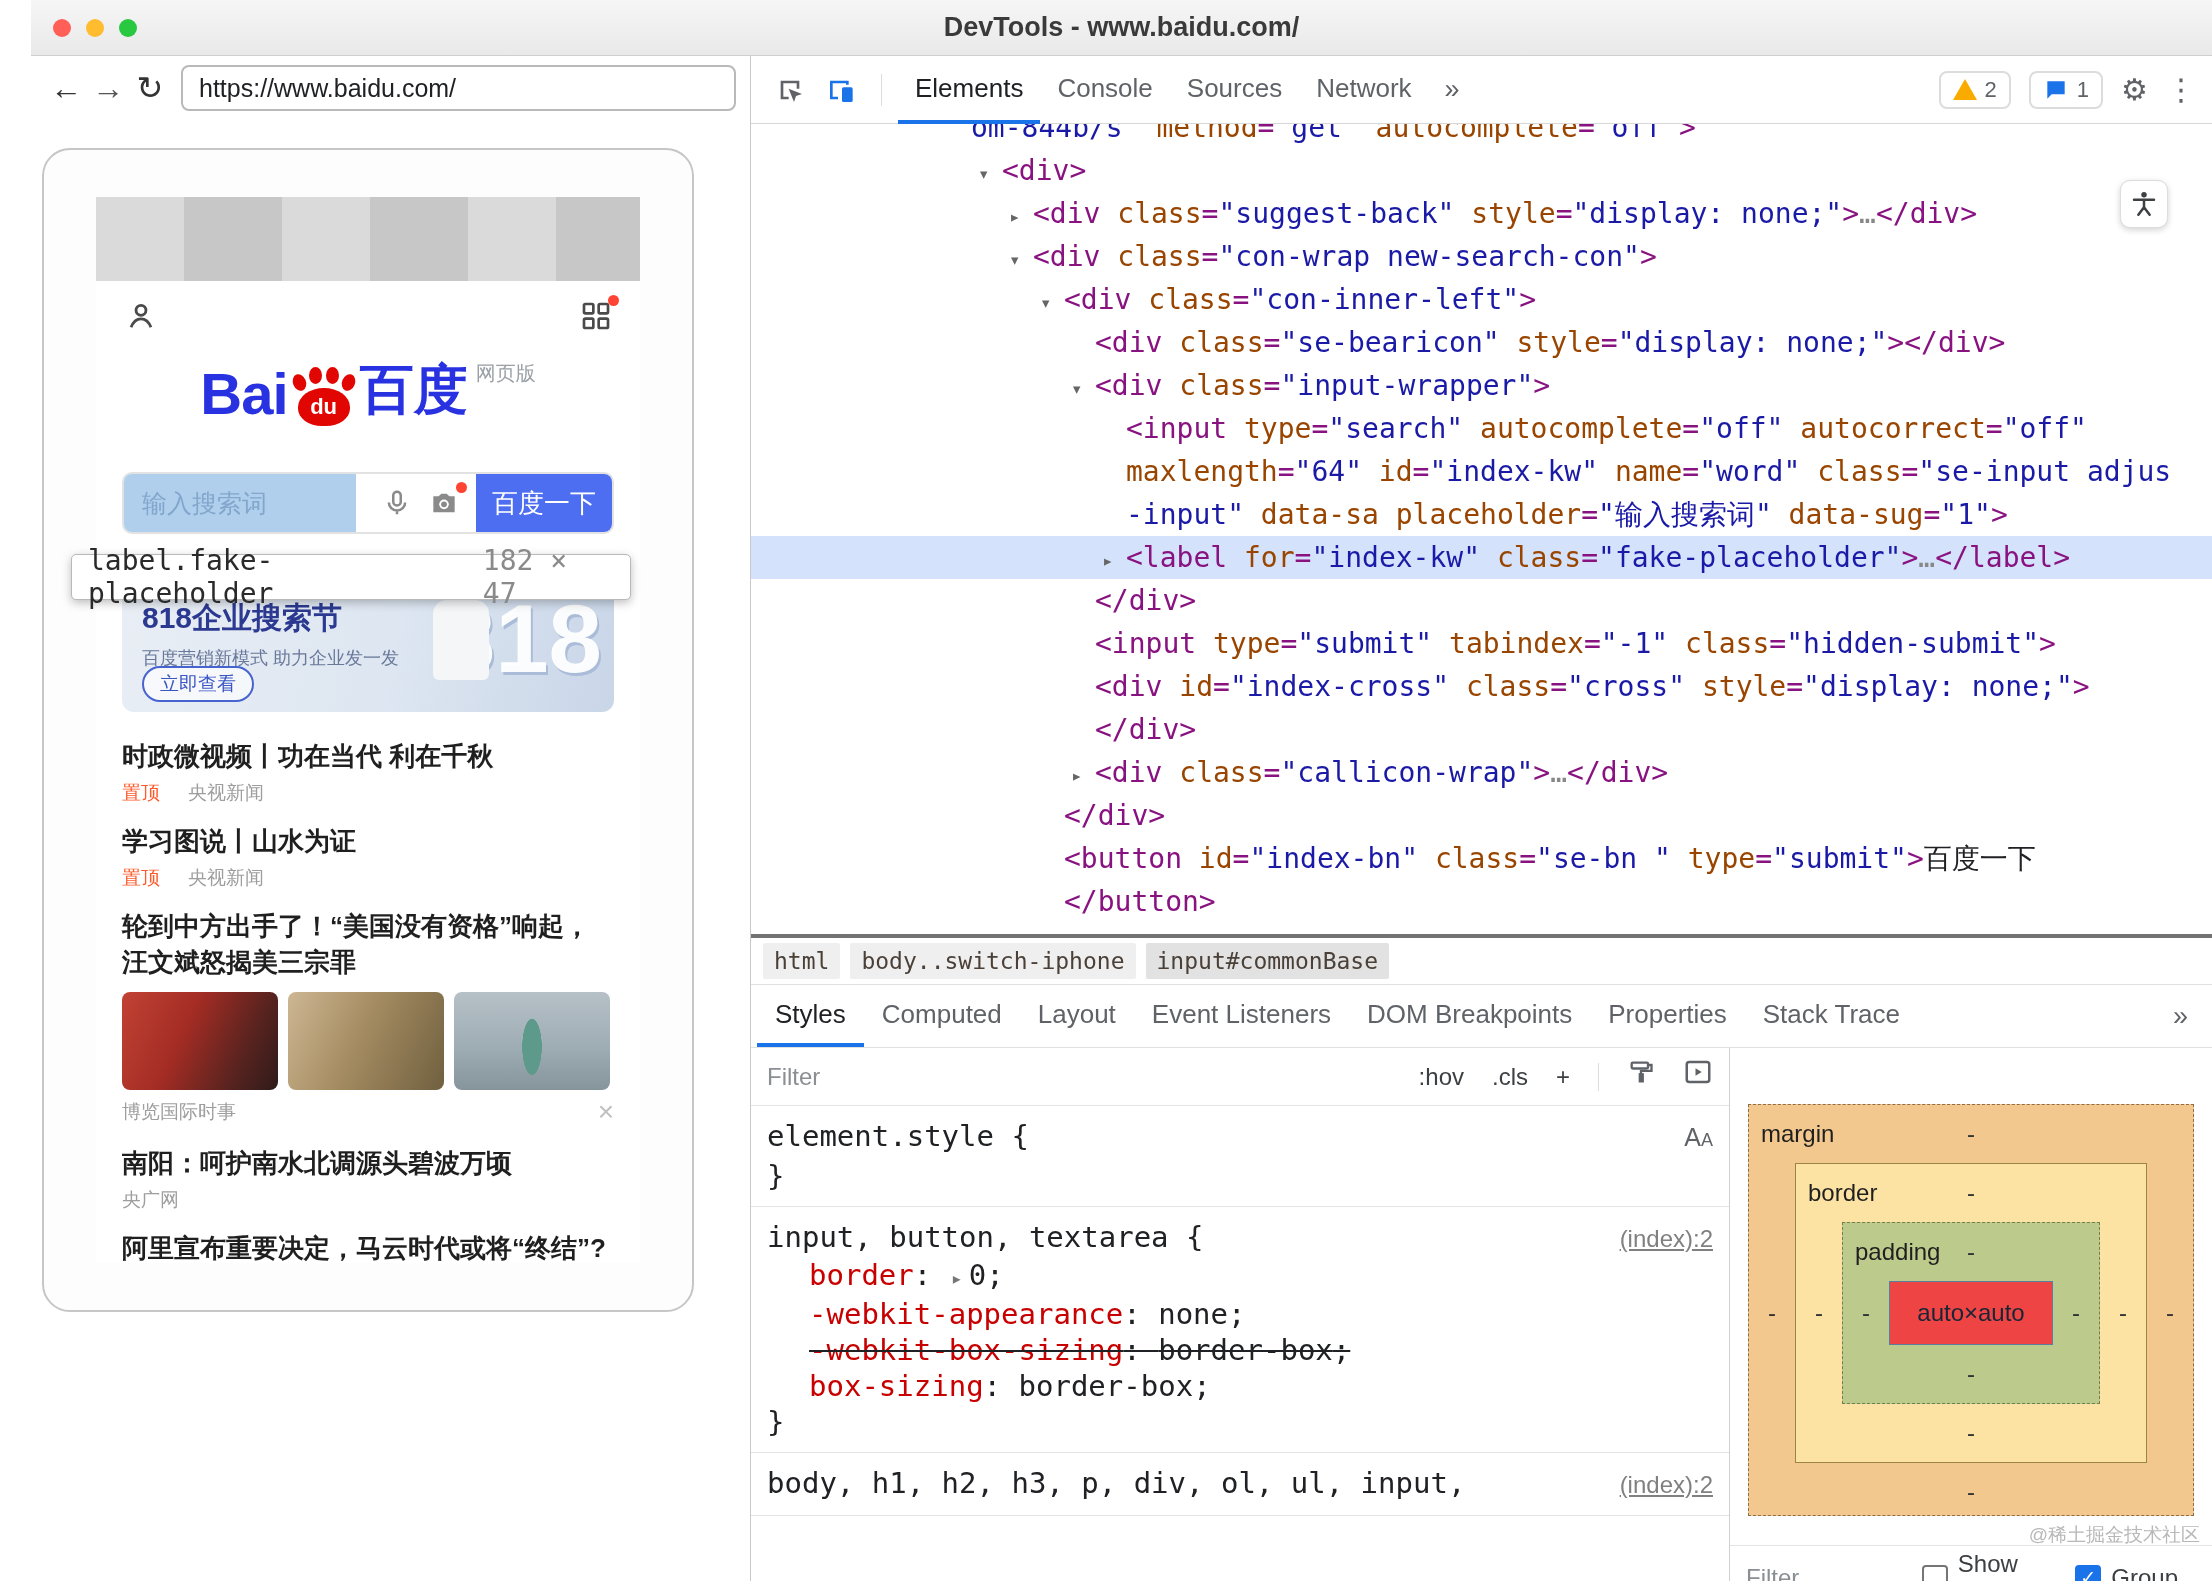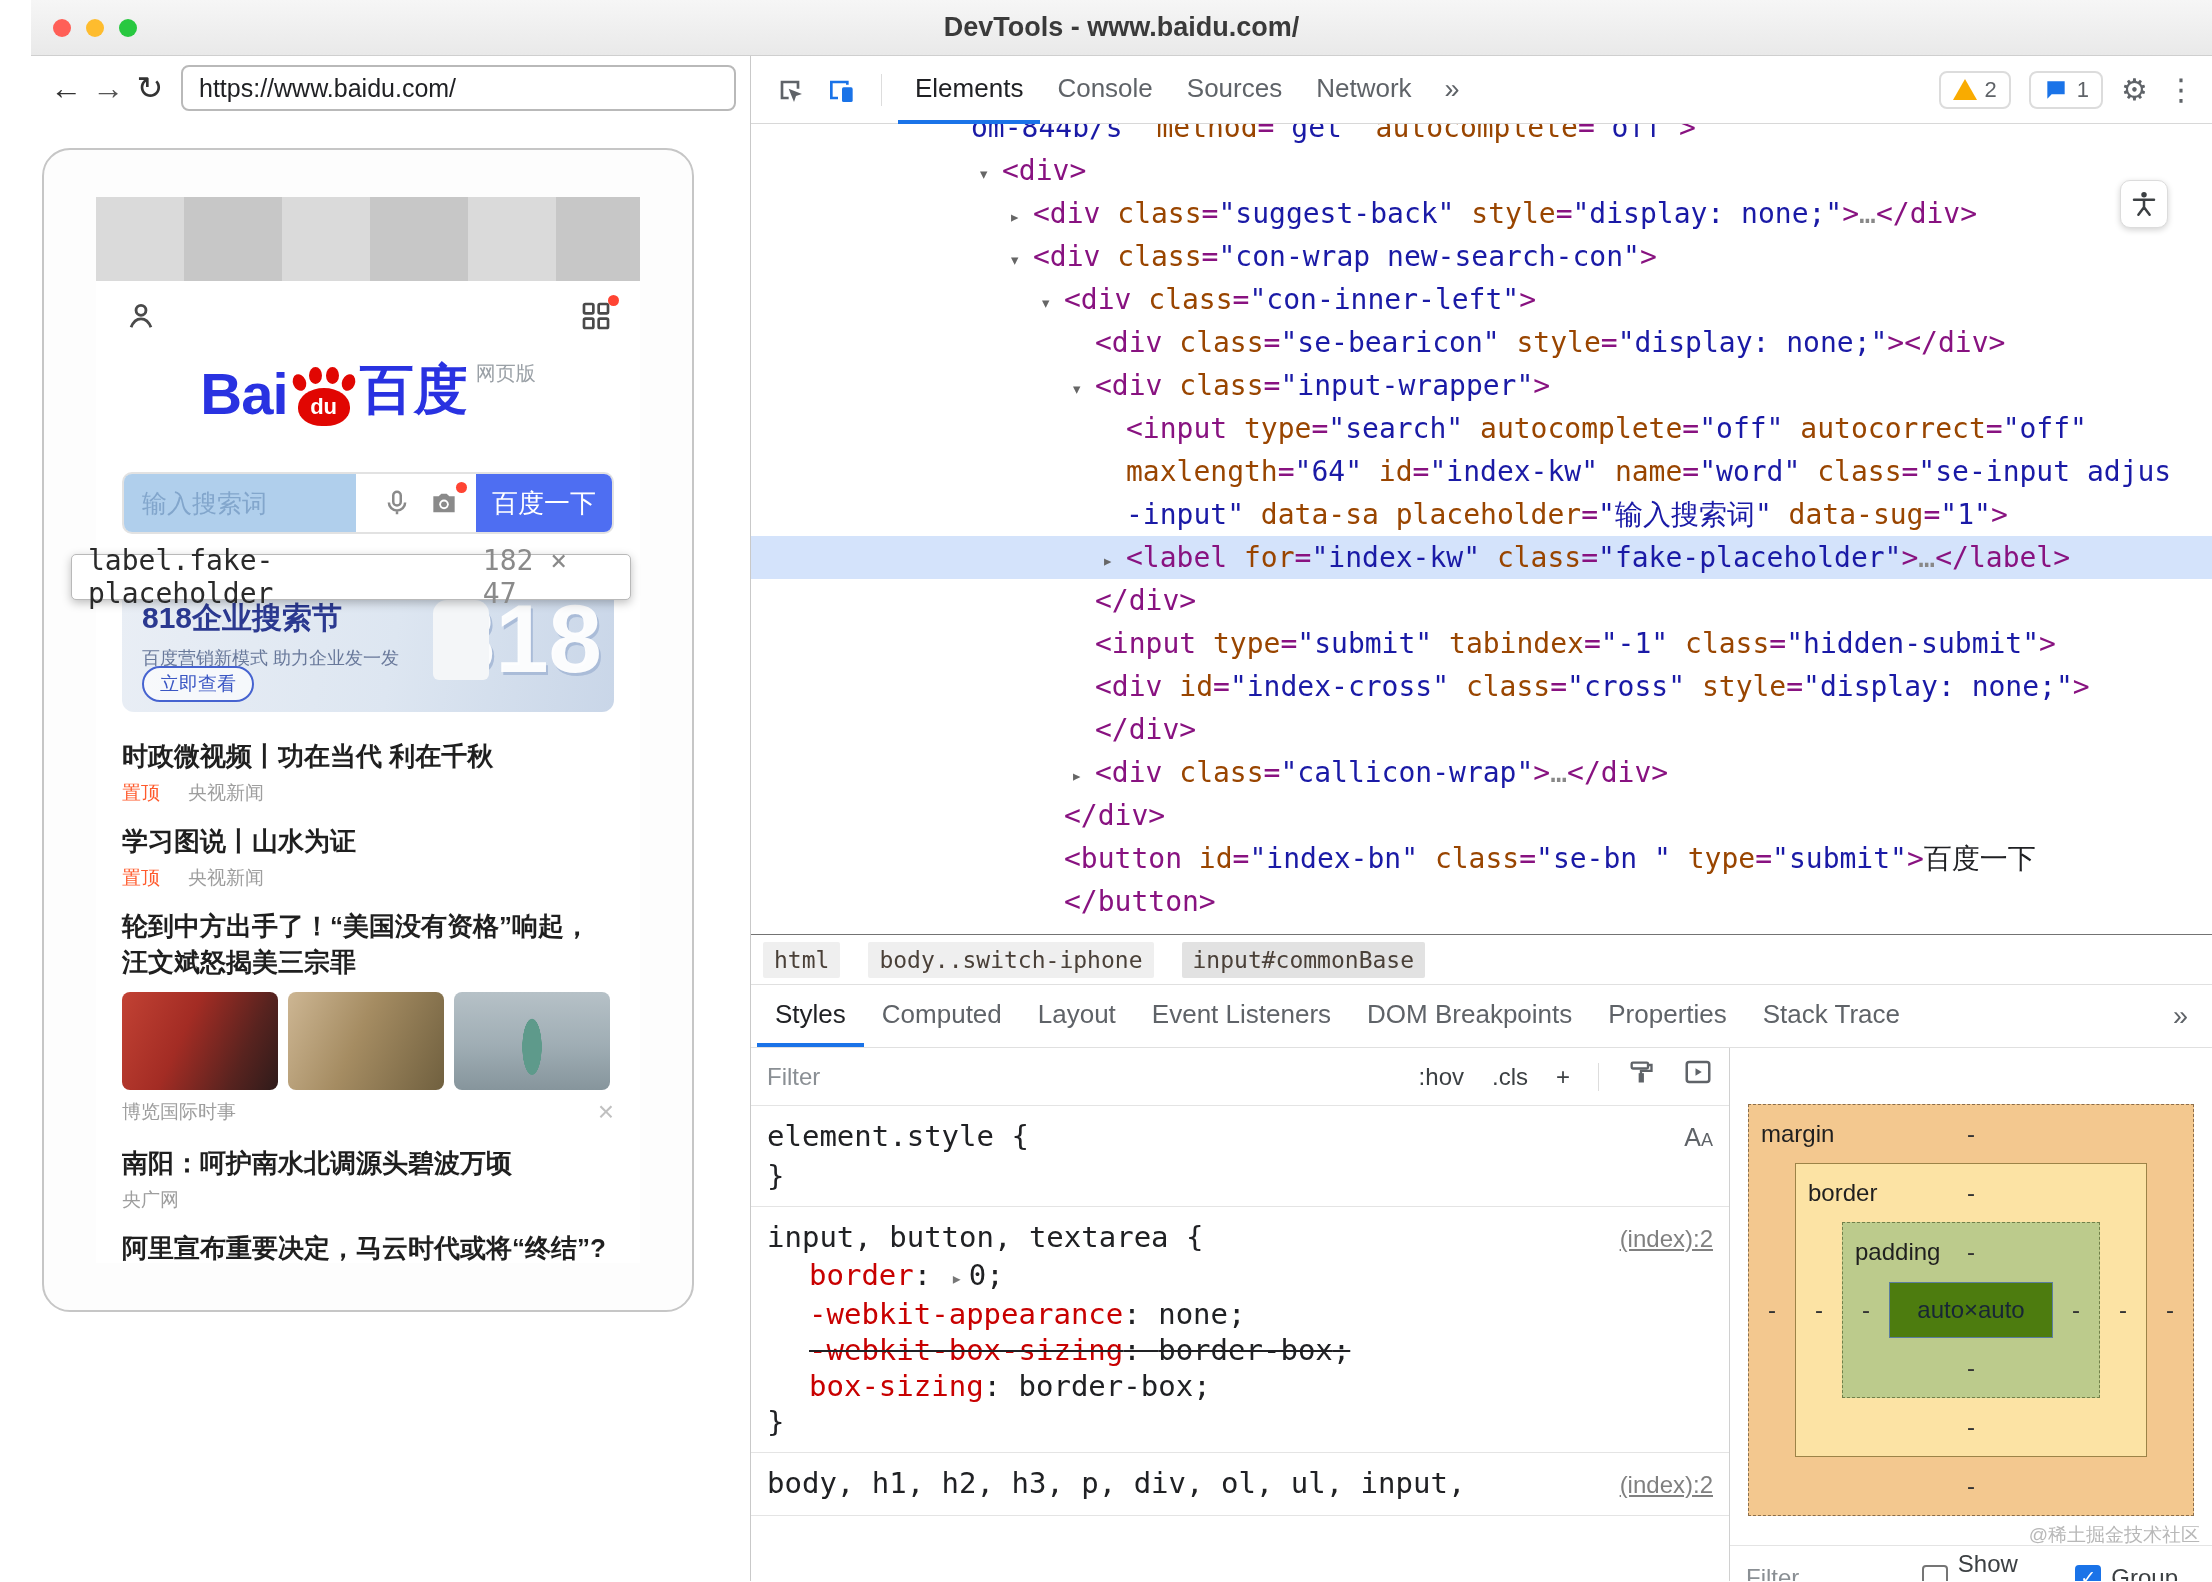--- a/index.html
+++ b/index.html
@@ -119,22 +119,22 @@
   .t-arrow { display:inline-block; width:24px; font-size:19px; color:#666; }
   .tk-p { color:#881280; }
   .tk-a { color:#994500; }
   .tk-v { color:#1a1aa6; }
   .tk-t { color:#202124; }
   .tk-e { color:#888; }
   .dt-a11y { position:absolute; top:56px; right:44px; width:48px; height:48px; border:1px solid #dcdcdc;
     border-radius:10px; background:#fff; box-shadow:0 2px 6px rgba(0,0,0,.18);
     display:flex; align-items:center; justify-content:center; }
 
-  .dt-crumbs { height:50px; border-top:1px solid #737373; display:flex; align-items:center;
-    padding:0 12px; gap:28px; font-family:"DejaVu Sans Mono", monospace; font-size:23px;
+  .dt-crumbs { height:50px; border-top:4px solid #737373; display:flex; align-items:center;
+    padding:0 12px; gap:10px; font-family:"DejaVu Sans Mono", monospace; font-size:23px;
     color:#4a4038; flex:none; }
   .crumb { background:#efefef; padding:5px 11px; border-radius:2px; }
   .crumb.last { background:#e2e2e2; }
 
   .dt-subtabs { height:64px; border-top:1px solid #e0e0e0; border-bottom:1px solid #e0e0e0;
     display:flex; align-items:center; padding:0 6px; flex:none; }
   .sub-tab { padding:0 18px; height:100%; display:flex; align-items:center; font-size:26px;
     color:#5f6368; border-bottom:4px solid transparent; }
   .sub-tab.sel { color:#202124; border-color:#1a73e8; }
   .sub-overflow { margin-left:auto; font-size:27px; color:#5f6368; padding-right:18px; }
@@ -174,21 +174,21 @@
   .ring-border { background:#fce3a4; border:1px solid #9c8347; }
   .ring-padding { background:#bccb8c; border:1px dashed #71804a; }
   .rt { grid-area:1/1/2/4; position:relative; display:flex; align-items:center; justify-content:center;border-radius:18px; }
   .rl { grid-area:2/1/3/2; display:flex; align-items:center; justify-content:center; }
   .rin { grid-area:2/2/3/3; }
   .rr { grid-area:2/3/3/4; display:flex; align-items:center; justify-content:center; }
   .rb { grid-area:3/1/4/4; display:flex; align-items:center; justify-content:center; }
   .ring-label { position:absolute; left:12px; font-size:24px; color:#1f1f1f; }
   .dash { font-size:24px; color:#333; }
   .content-cell { display:flex; align-items:center; justify-content:center; height:100%; }
-  .content-box { width:100%; height:56px; background:#4d7c0f; border:1px solid #5a7da0;
+  .content-box { width:100%; height:64px; background:#ef4444; border:1px solid #5a7da0;
     display:flex; align-items:center; justify-content:center; font-size:24px; color:#172636; }
 
   .watermark { position:absolute; top:474px; right:12px; font-size:19px; color:#b8b8b8; }
   .cf-row { position:absolute; top:497px; left:0; right:0; height:64px; border-top:1px solid #e4e4e4;
     display:flex; align-items:center; padding:0 16px; gap:10px; }
   .cf-filter { width:168px; font-size:24px; color:#8a8f94; }
   .checkbox { width:26px; height:26px; border:2px solid #757575; border-radius:4px; background:#fff;
     display:flex; align-items:center; justify-content:center; flex:none; }
   .checkbox.checked { background:#1a73e8; border-color:#1a73e8; color:#fff; font-size:19px; }
   .cf-label { font-size:24px; color:#3c4043; margin-right:18px; }

